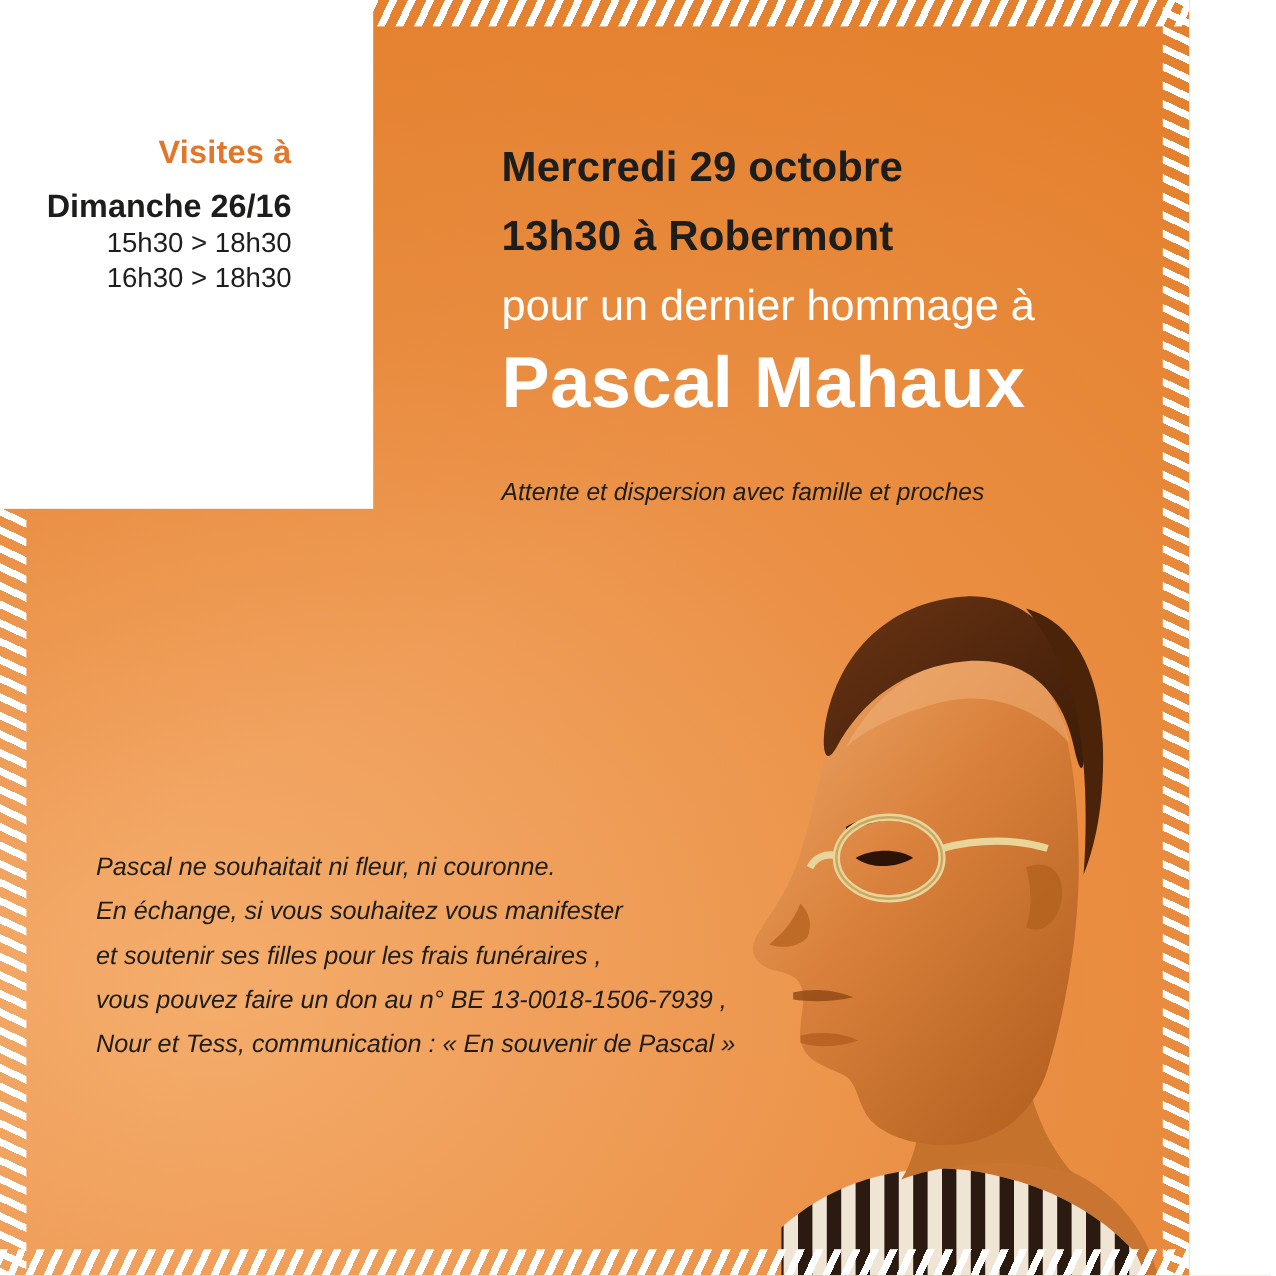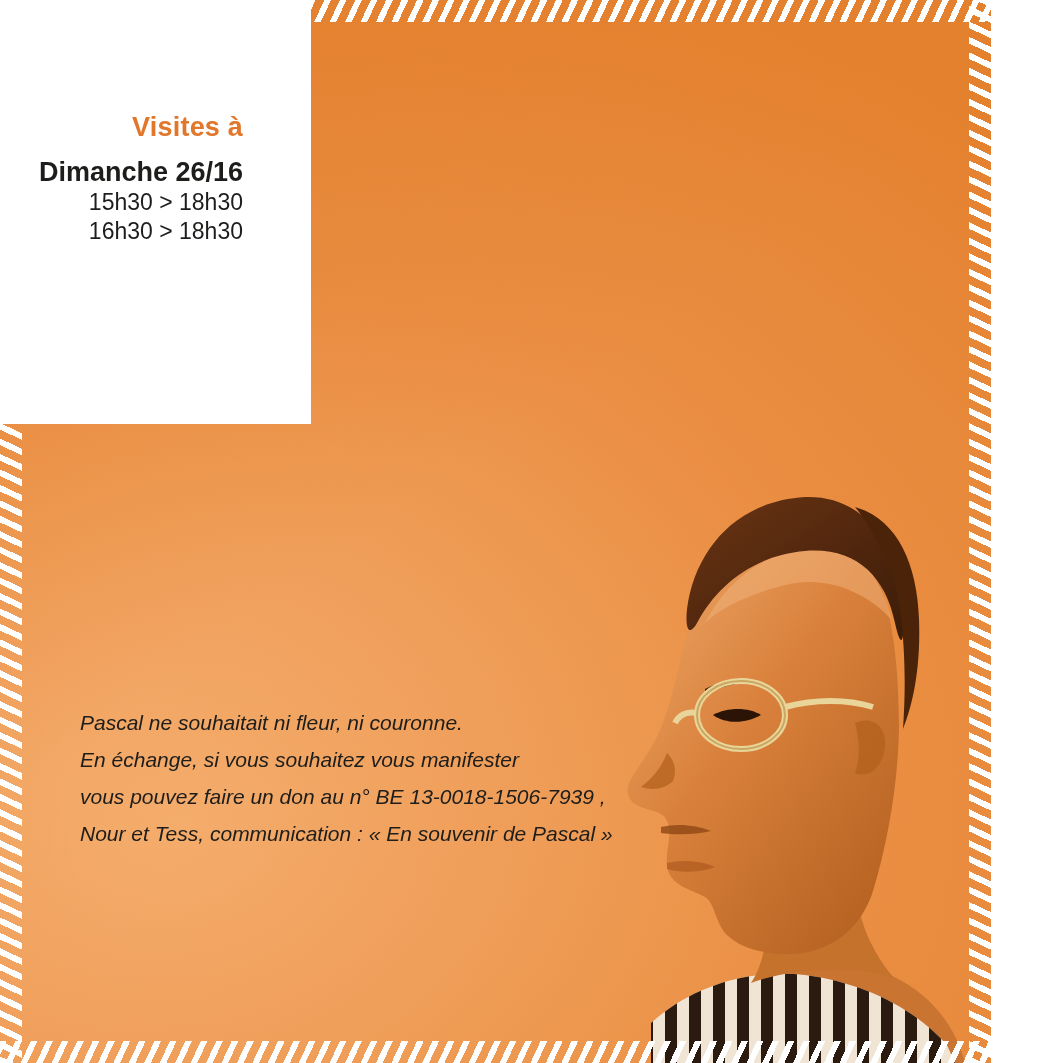--- a/index.html
+++ b/index.html
@@ -286,24 +286,32 @@
       <div>
         <div class="visit-day">Dimanche 26/16</div>
         <div class="visit-hours">15h30 &gt; 18h30</div>
       </div>
       <div>
         <div class="visit-hours">16h30 &gt; 18h30</div>
       </div>
     </div>
   </div>
 
+  <div class="headline">
+    <div class="hl-line">Mercredi 29 octobre</div>
+    <div class="hl-line hl-line-2">13h30 à Robermont</div>
+    <div class="hl-hommage">pour un dernier hommage à</div>
+    <div class="hl-name">Pascal Mahaux</div>
+    <div class="hl-sub">Attente et dispersion avec famille et proches</div>
+  </div>
 
   <div class="note">
     <p>Pascal ne souhaitait ni fleur, ni couronne.</p>
     <p>En échange, si vous souhaitez vous manifester</p>
+    <p>et soutenir ses filles pour les frais funéraires ,</p>
     <p>vous pouvez faire un don au n° BE 13-0018-1506-7939 ,</p>
     <p>Nour et Tess, communication : « En souvenir de Pascal »</p>
   </div>
 
   <div class="frame">
     <div class="hatch hatch-top"></div>
     <div class="hatch hatch-bottom"></div>
     <div class="hatch hatch-left"></div>
     <div class="hatch hatch-right"></div>
   </div>

